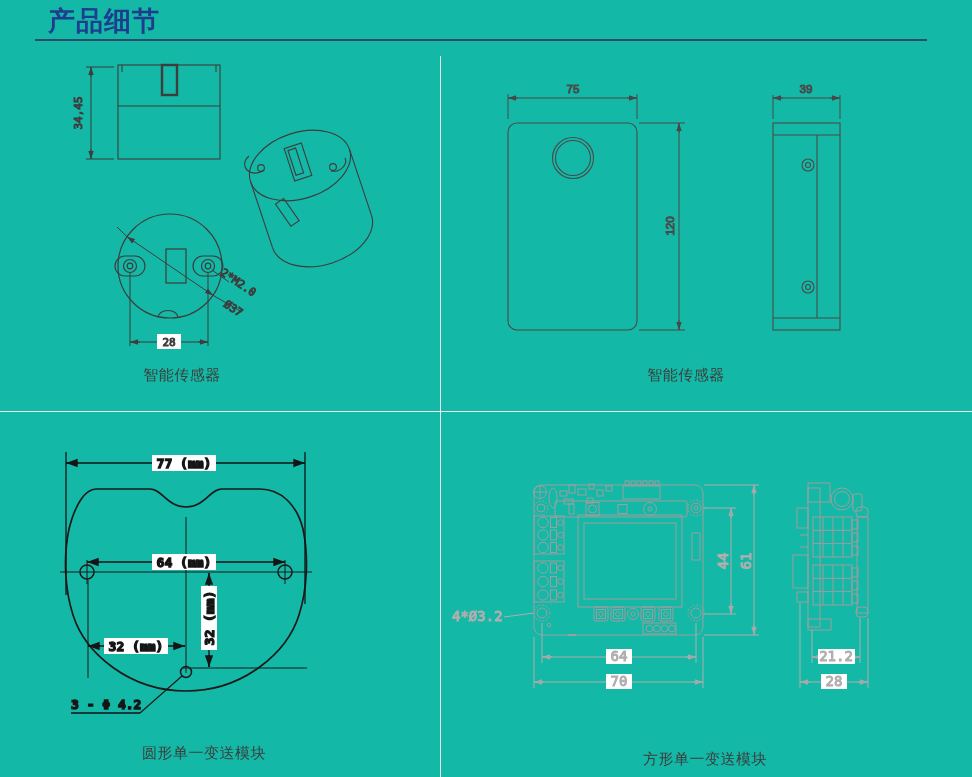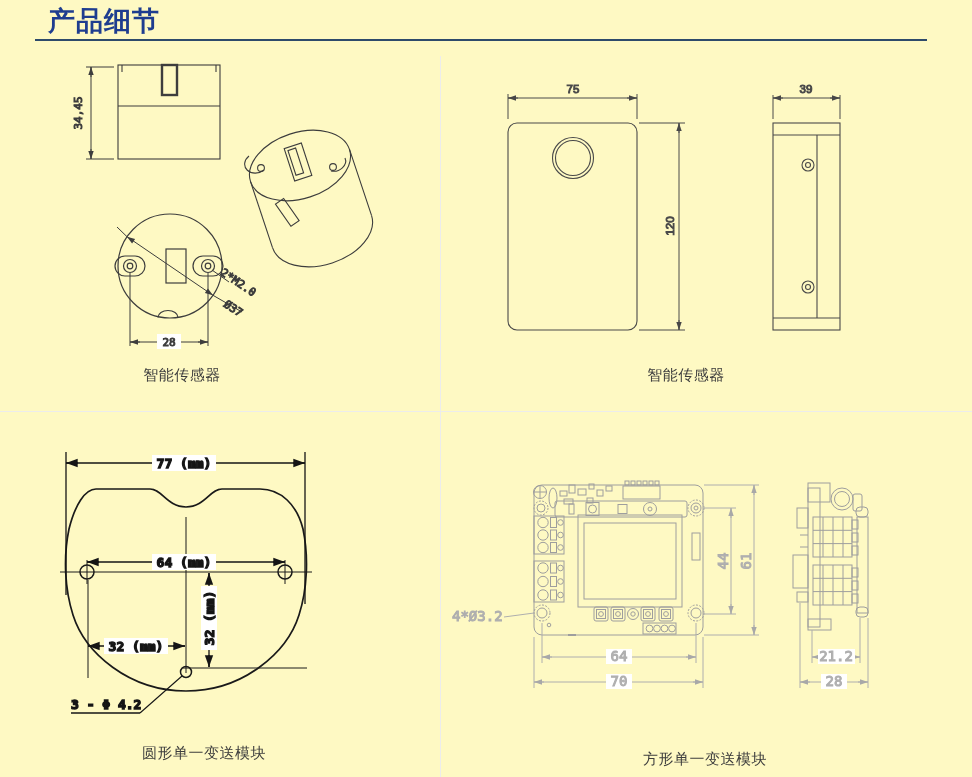--- a/index.html
+++ b/index.html
@@ -1,16 +1,16 @@
 <!DOCTYPE html>
 <html><head>
 <meta charset="utf-8">
 <style>
   html,body{margin:0;padding:0;background:#fff;}
-  .screen{position:relative;width:972px;height:777px;background:#fef9c3;overflow:hidden;
+  .screen{position:relative;width:972px;height:777px;background:#14b8a6;overflow:hidden;
           font-family:"Liberation Sans",sans-serif;}
   .page-title{position:absolute;left:48px;top:3px;font-weight:700;font-size:27px;
               color:#1e3d8f;letter-spacing:1px;}
   .title-rule{position:absolute;left:35px;top:39px;width:892px;height:2px;background:#2e4b6b;}
   .divider-v{position:absolute;left:440px;top:56px;width:1px;height:721px;background:#ececec;}
   .divider-h{position:absolute;left:0px;top:411px;width:972px;height:1px;background:#ececec;}
   svg{position:absolute;overflow:visible;}
   .svg-tl{left:0;top:55px;}
   .svg-tr{left:440px;top:55px;}
   .svg-bl{left:0;top:411px;}

